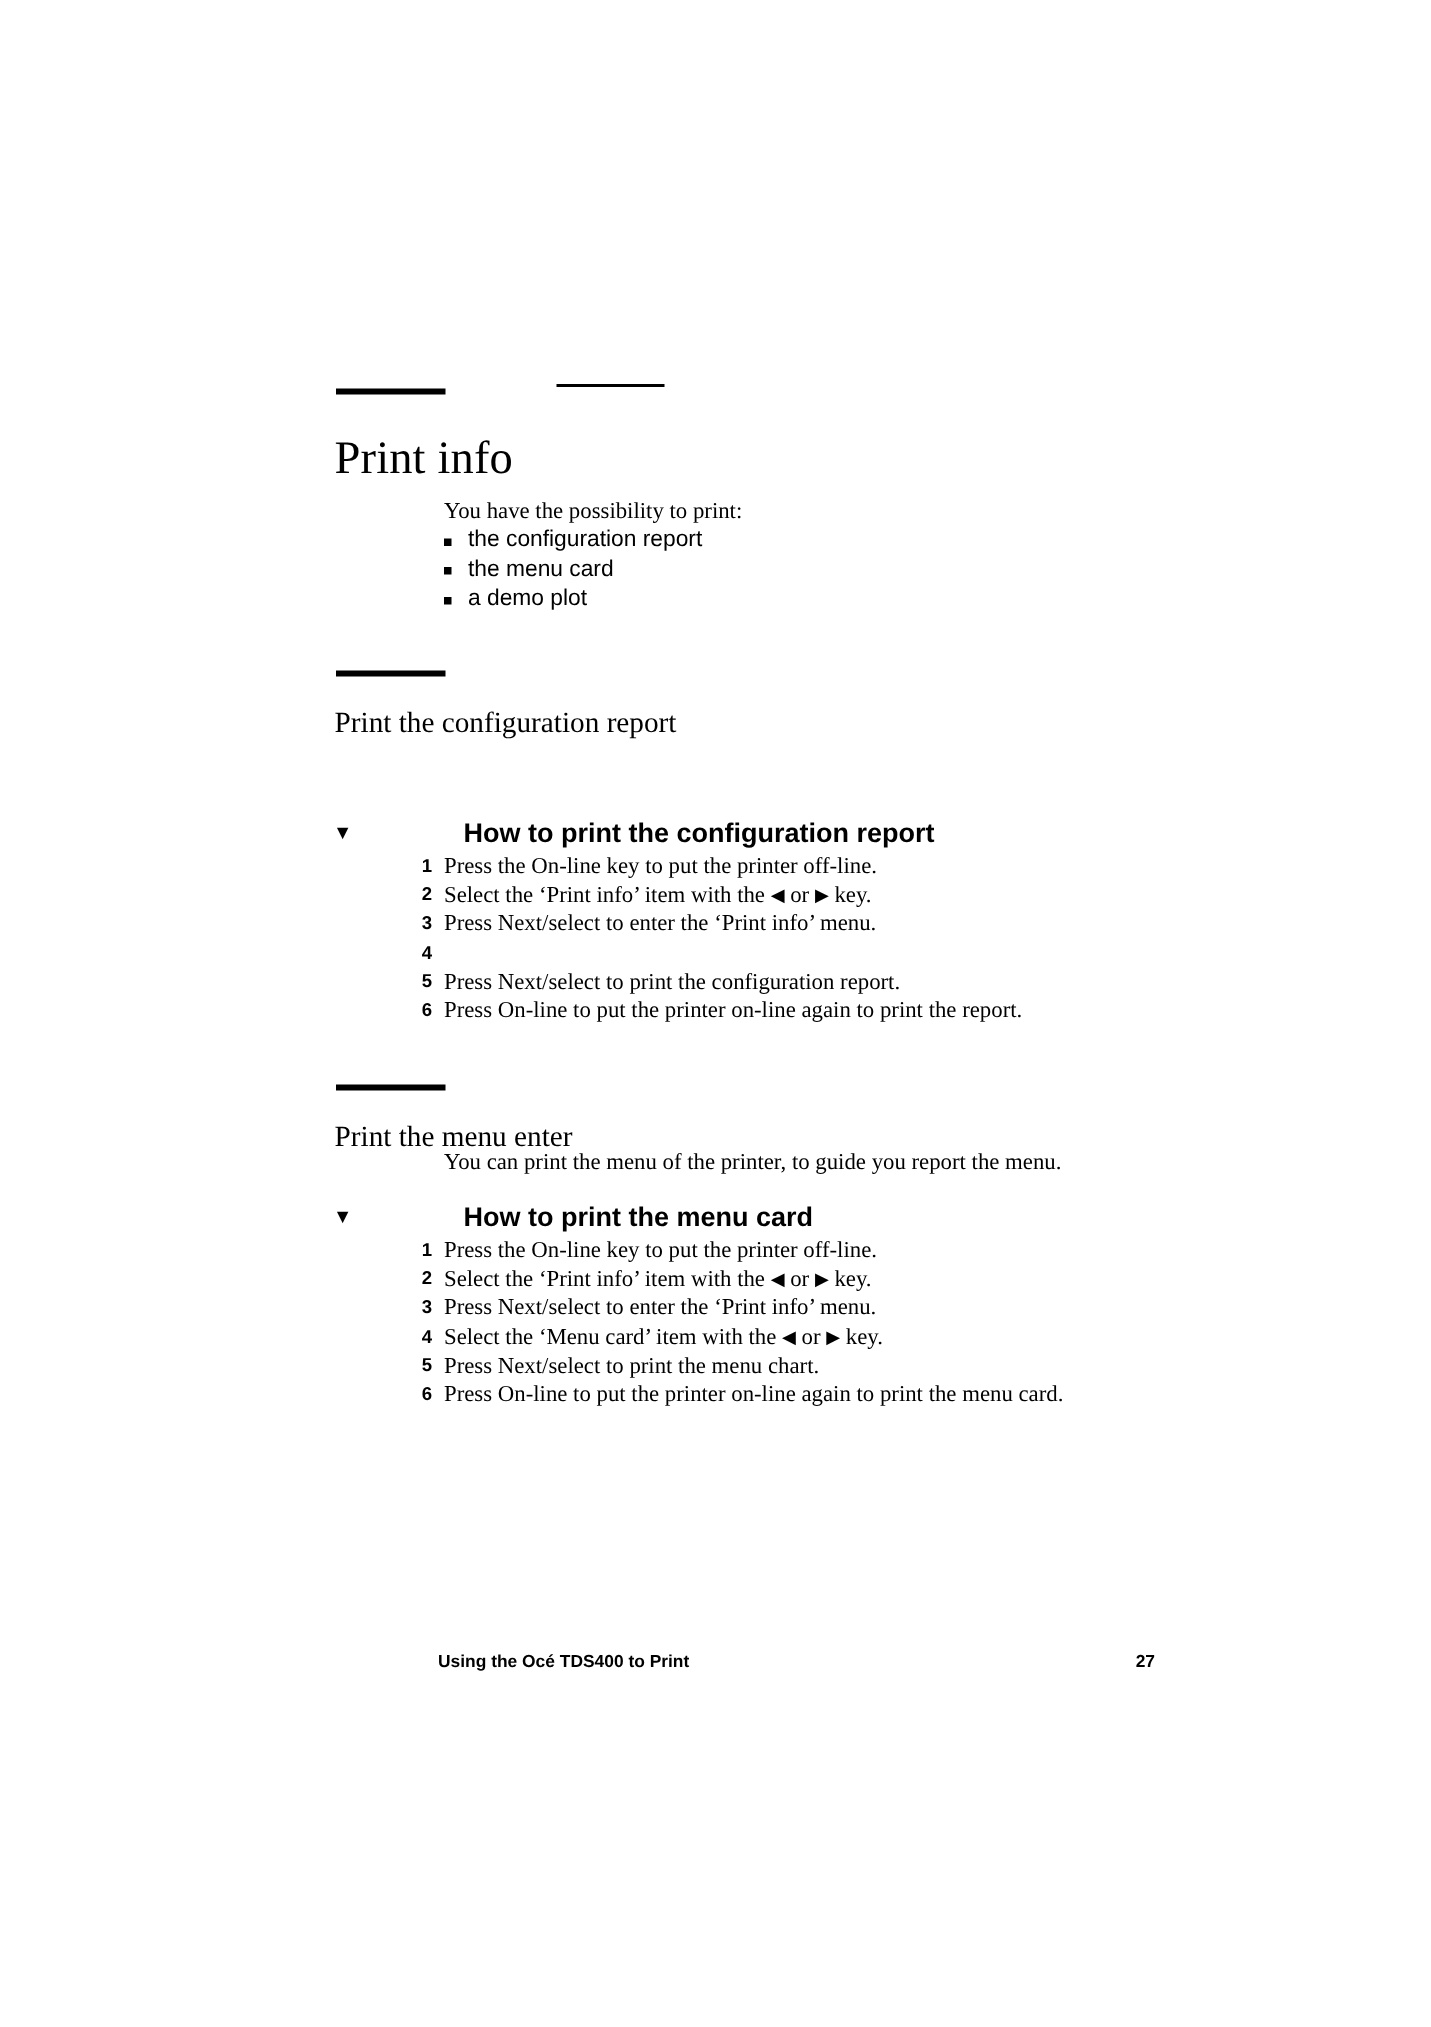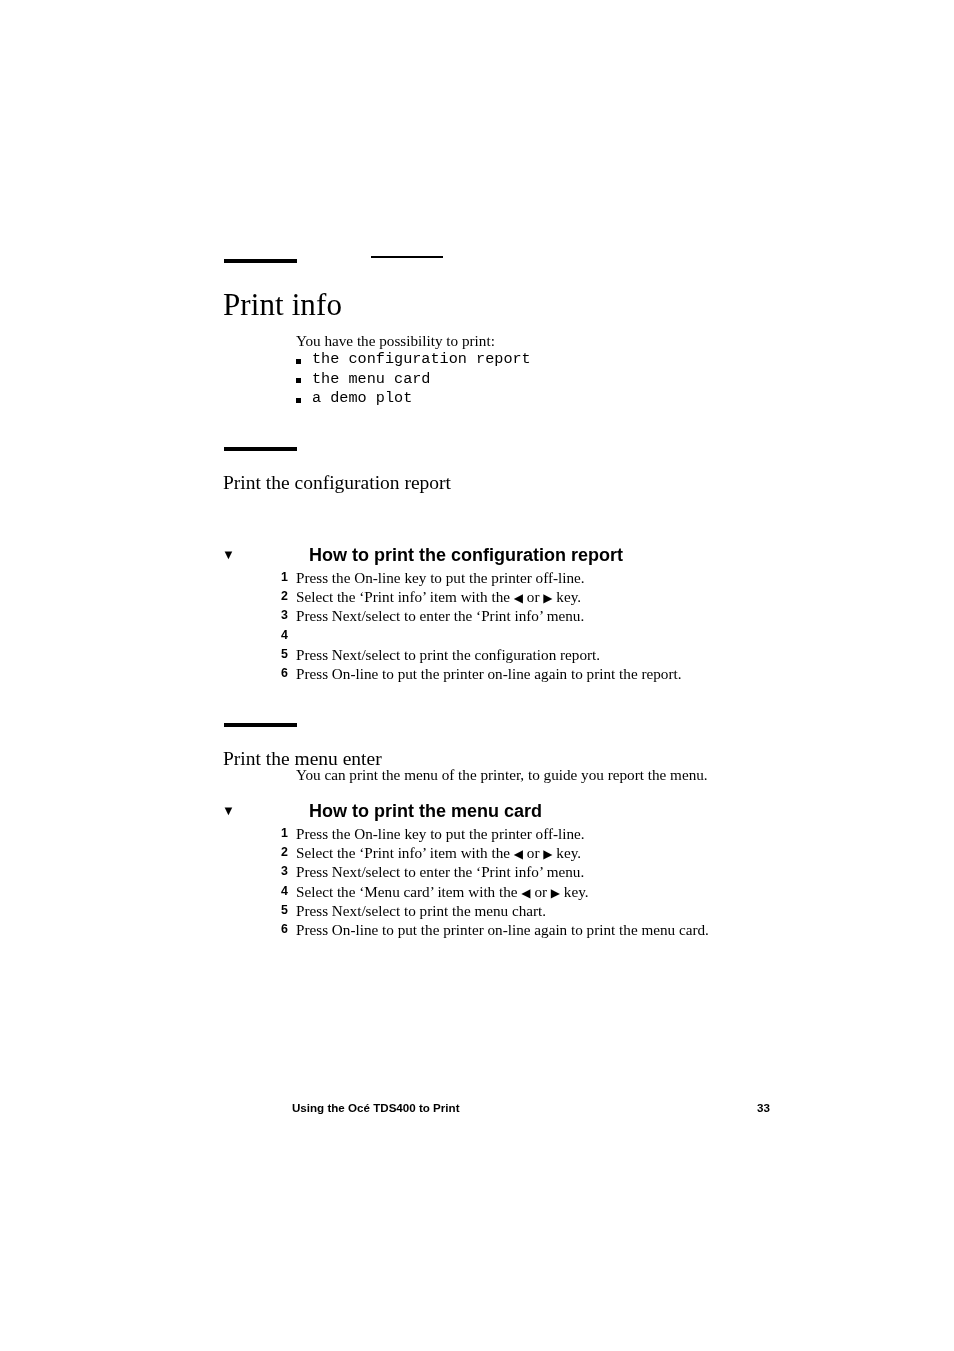--- a/index.html
+++ b/index.html
@@ -91,21 +91,21 @@
   }
 
   
   .bullet-list {
     position: absolute;
     left: 296px;
     width: 440px;
     list-style: none;
     margin: 0;
     padding: 0;
-    font-family: Liberation Mono, monospace;
+    font-family: Liberation Sans, sans-serif;
     font-size: 15.2px;
     line-height: 19.5px;
   }
   .bullet-list li {
     position: relative;
     padding-left: 16px;
   }
   .bullet-sq {
     position: absolute;
     left: 0px;
@@ -285,15 +285,15 @@
       <span class="step-num">5</span>
       <span class="step-text"><span>Press Next/select to print the menu chart.</span><span class="arrow"></span><span></span><span class="arrow"></span><span></span></span>
     </li>
     <li>
       <span class="step-num">6</span>
       <span class="step-text"><span>Press On-line to put the printer on-line again to print the menu card.</span><span class="arrow"></span><span></span><span class="arrow"></span><span></span></span>
     </li>
   </ol>
 
   <div class="footer-text">Using the Océ TDS400 to Print</div>
-  <div class="footer-page">33</div>
+  <div class="footer-page">27</div>
 
 </div>
 
 </body></html>

